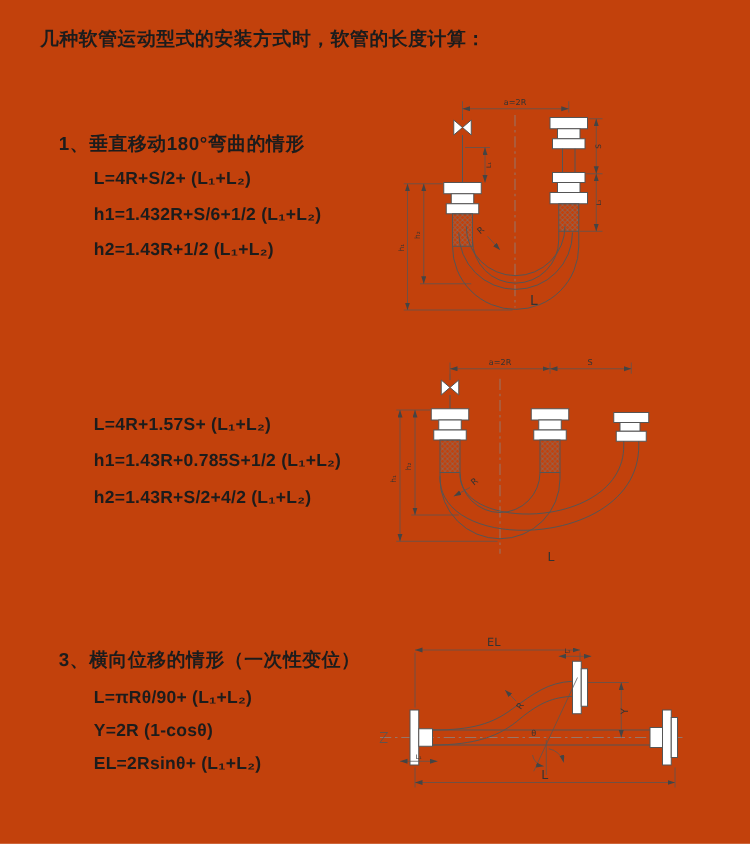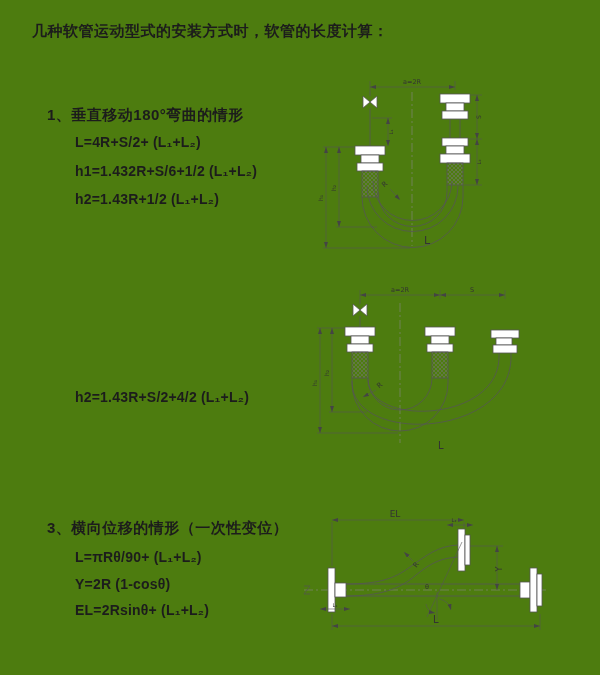--- a/index.html
+++ b/index.html
@@ -1,39 +1,41 @@
 <!DOCTYPE html>
 <html><head>
 <meta charset="utf-8">
 <style>
   html,body{margin:0;padding:0;}
   body{
     width:600px;height:675px;position:relative;background:#ffffff;
     font-family:"Liberation Sans","DejaVu Sans",sans-serif;color:#1c1c1c;
     overflow:hidden;
   }
-  .page{position:absolute;inset:0;background:#4d7c0f;}
+  .page{position:absolute;inset:0;background:#c2410c;}
   .title{position:absolute;left:32px;top:22px;font-size:15px;font-weight:bold;letter-spacing:.5px;}
   .heading{position:absolute;font-size:15px;font-weight:bold;letter-spacing:.5px;text-align:right;}
   .formula{position:absolute;font-size:14px;font-weight:600;letter-spacing:.2px;white-space:pre;}
   svg.diag{position:absolute;overflow:visible;}
   svg text{font-family:"DejaVu Sans",sans-serif;fill:#333;stroke:none;}
 </style>
 </head>
 <body>
 
 <div class="page">
 
   <div class="title">几种软管运动型式的安装方式时，软管的长度计算：</div>
 
   <div class="heading" style="left:47px;top:106px">1、垂直移动180°弯曲的情形</div>
   <div class="formula" style="left:75px;top:134px">L=4R+S/2+ (L₁+L₂)</div>
   <div class="formula" style="left:75px;top:163px">h1=1.432R+S/6+1/2 (L₁+L₂)</div>
   <div class="formula" style="left:75px;top:191px">h2=1.43R+1/2 (L₁+L₂)</div>
 
+  <div class="formula" style="left:75px;top:331px">L=4R+1.57S+ (L₁+L₂)</div>
+  <div class="formula" style="left:75px;top:360px">h1=1.43R+0.785S+1/2 (L₁+L₂)</div>
   <div class="formula" style="left:75px;top:389px">h2=1.43R+S/2+4/2 (L₁+L₂)</div>
 
   <div class="heading" style="left:47px;top:519px">3、横向位移的情形（一次性变位）</div>
   <div class="formula" style="left:75px;top:549px">L=πRθ/90+ (L₁+L₂)</div>
   <div class="formula" style="left:75px;top:576px">Y=2R (1-cosθ)</div>
   <div class="formula" style="left:75px;top:602px">EL=2Rsinθ+ (L₁+L₂)</div>
 
   <svg class="diag" style="left:310px;top:72px" width="218" height="182" viewBox="0 0 218 182">
     <defs>
       <marker id="ae1" markerUnits="userSpaceOnUse" markerWidth="8" markerHeight="6" refX="6" refY="2" orient="auto">

